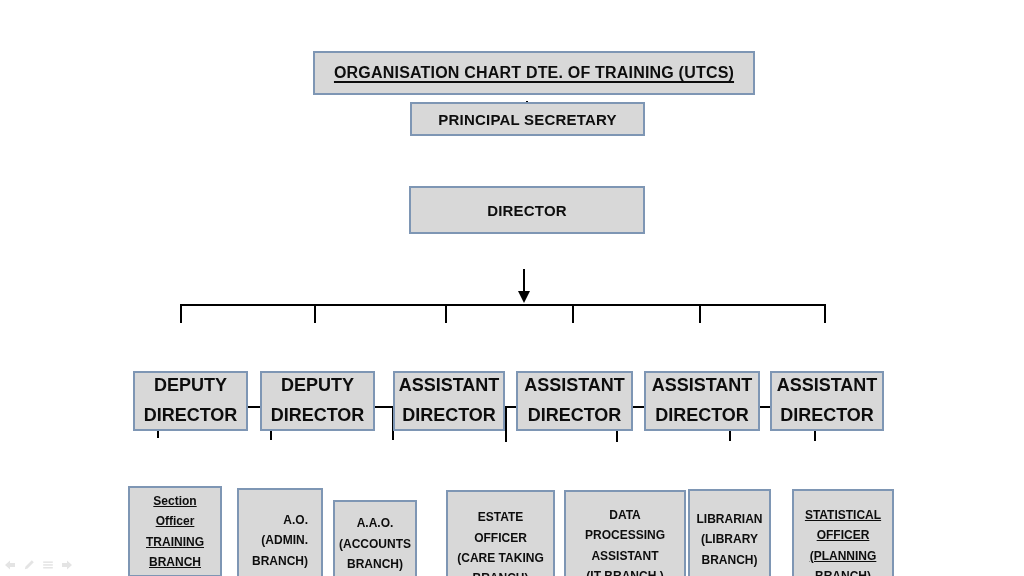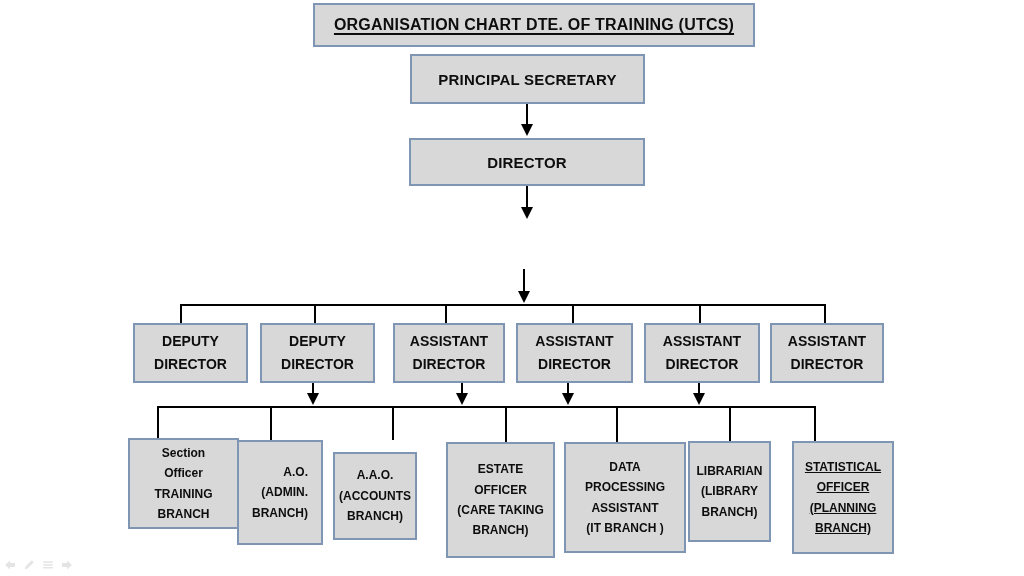--- a/index.html
+++ b/index.html
@@ -32,23 +32,24 @@
     box-sizing: border-box;
     background: var(--box-fill, #d8d8d8);
     border: 2px solid var(--box-border, #7e96b4);
     display: flex;
     align-items: center;
     justify-content: center;
     text-align: center;
     font-weight: bold;
     color: #0d0d0d;
     white-space: pre-line;
+    margin-top: 48px;
   }
   .lvl-top { font-size: 15px; letter-spacing: 0.2px; }
-  .lvl-4   { font-size: 14px; line-height: 1.65; }
+  .lvl-4   { font-size: 18px; line-height: 1.65; }
   .lvl-5   { font-size: 12px; line-height: 1.7; }
 
   .title-box { font-size: 16px; }
   .title-text {
     text-decoration: underline;
     text-decoration-thickness: 2px;
     text-underline-offset: 3px;
     letter-spacing: 0.2px;
   }
 
@@ -107,39 +108,39 @@
     <line x1="506" y1="406" x2="506" y2="442"></line>
     <line x1="617" y1="406" x2="617" y2="442"></line>
     <line x1="730" y1="406" x2="730" y2="441"></line>
     <line x1="815" y1="406" x2="815" y2="441"></line>
   </svg>
 
   <div class="node title-box" style="left:313px; top:3px; width:442px; height:44px;">
     <span class="title-text">ORGANISATION CHART DTE. OF TRAINING (UTCS)</span>
   </div>
 
-  <div class="node lvl-top" style="left:410px; top:54px; width:235px; height:50px;">PRINCIPAL SECRETARY</div>
+  <div class="node lvl-top" style="left:410px; top:54px; width:235px; height:34px;">PRINCIPAL SECRETARY</div>
 
   <div class="node lvl-top" style="left:409px; top:138px; width:236px; height:48px;">DIRECTOR</div>
 
 
   <div class="node lvl-4" style="left:133px; top:323px; width:115px; height:60px;">DEPUTY
 DIRECTOR</div>
   <div class="node lvl-4" style="left:260px; top:323px; width:115px; height:60px;">DEPUTY
 DIRECTOR</div>
   <div class="node lvl-4" style="left:393px; top:323px; width:112px; height:60px;">ASSISTANT
 DIRECTOR</div>
   <div class="node lvl-4" style="left:516px; top:323px; width:117px; height:60px;">ASSISTANT
 DIRECTOR</div>
   <div class="node lvl-4" style="left:644px; top:323px; width:116px; height:60px;">ASSISTANT
 DIRECTOR</div>
   <div class="node lvl-4" style="left:770px; top:323px; width:114px; height:60px;">ASSISTANT
 DIRECTOR</div>
 
-  <div class="node lvl-5" style="left:128px; top:438px; width:111px; height:91px;">Section
+  <div class="node lvl-5" style="left:128px; top:438px; width:94px; height:91px;text-decoration:underline;">Section
 Officer
 TRAINING
 BRANCH</div>
   <div class="node lvl-5" style="left:237px; top:440px; width:86px; height:105px;text-align:right;">A.O.
 (ADMIN.
 BRANCH)</div>
   <div class="node lvl-5" style="left:333px; top:452px; width:84px; height:88px;">A.A.O.
 (ACCOUNTS
 BRANCH)</div>
   <div class="node lvl-5" style="left:446px; top:442px; width:109px; height:116px;">ESTATE

